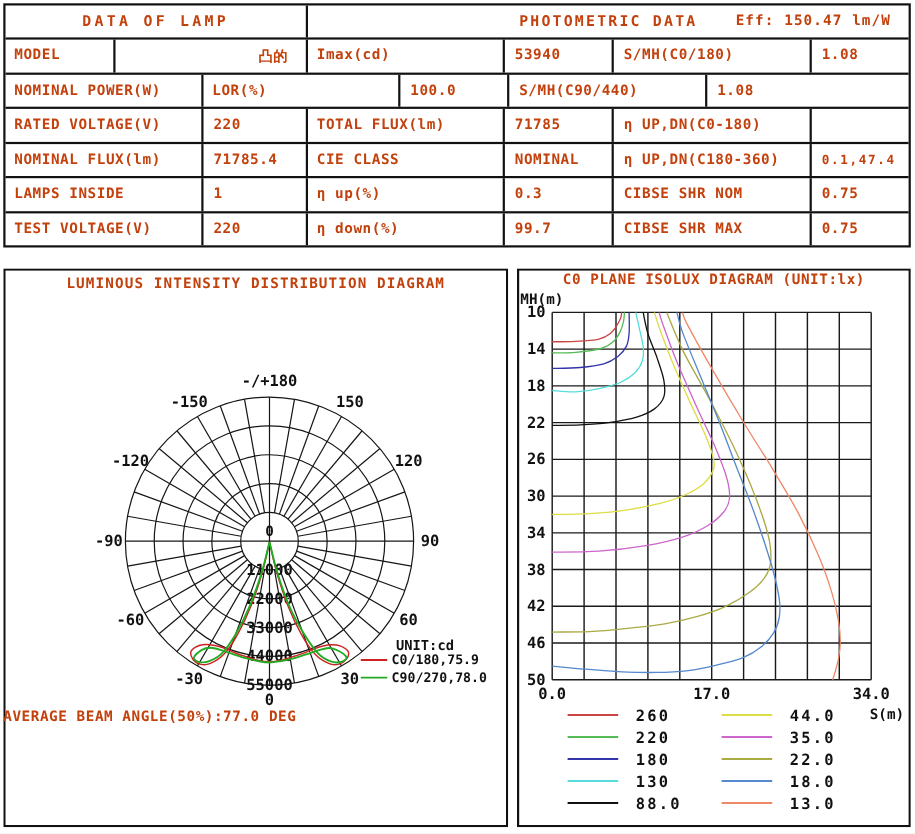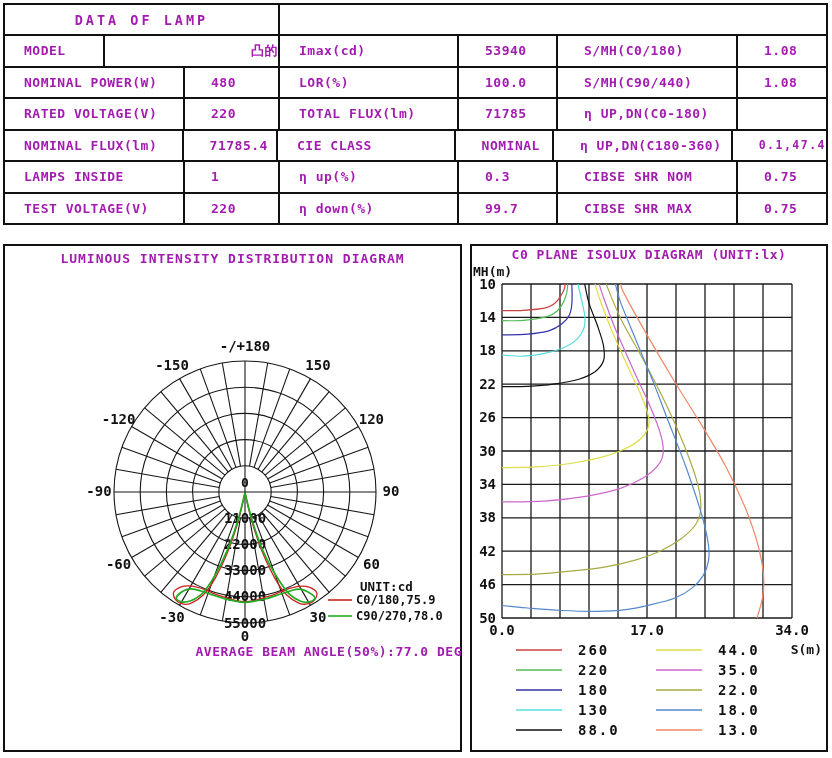--- a/index.html
+++ b/index.html
@@ -1,64 +1,67 @@
 <!DOCTYPE html>
 <html><head>
 <meta charset="utf-8">
 <style>
   html,body{margin:0;padding:0;background:#e8e8e8;}
   .sheet{position:relative;width:832px;height:758px;background:#ffffff;overflow:hidden;
-         font-family:"DejaVu Sans Mono","Liberation Mono",monospace;color:#a21caf;}
+         font-family:"DejaVu Sans Mono","Liberation Mono",monospace;color:#c2410c;}
   
   .tbl{position:absolute;left:3px;top:3px;width:825px;height:222px;border:2px solid #111;
        display:flex;flex-direction:column;box-sizing:border-box;}
   .trow{display:flex;flex:1;border-top:2px solid #111;box-sizing:border-box;}
   .trow.th{flex:0 0 29px;border-top:none;}
   .cell{display:flex;align-items:center;border-right:2px solid #111;box-sizing:border-box;
         font-size:13px;font-weight:bold;white-space:nowrap;letter-spacing:0.5px;}
   .cell.last{border-right:none;flex:1;}
-  .lab{padding-left:19px;}
-  .val{padding-left:26px;}
+  .lab{padding-left:8px;}
+  .val{padding-left:9px;}
   .hl{width:275px;justify-content:center;letter-spacing:3px;font-size:13.5px;}
   .hr{flex:1;border-right:none;justify-content:center;position:relative;letter-spacing:2px;font-size:13.5px;}
   .hr .eff{position:absolute;right:16px;letter-spacing:1px;font-size:13px;}
-  .c-l1{width:100px}.c-l2{width:175px;justify-content:flex-end;padding-right:0;
+  .c-l1{width:100px}.c-l2{width:175px;justify-content:flex-end;padding-right:16px;
         font-family:"DejaVu Sans","Liberation Sans",sans-serif;font-weight:bold;}
   .c-a{width:180px}.c-b{width:95px}.c-c{width:179px}.c-d{width:99px}.c-e{width:180px}
   .small-val{font-size:11.5px;letter-spacing:1.5px;}
   
   .panel{position:absolute;}
   .panel svg{position:absolute;left:0;top:0;}
   svg text{font-family:"DejaVu Sans Mono","Liberation Mono",monospace;font-weight:bold;fill:#111;}
   .chart-title{position:absolute;text-align:center;font-size:13px;font-weight:bold;letter-spacing:1px;}
   #polar-title{left:3px;top:251px;width:459px;}
   #isolux-title{left:470px;top:247px;width:358px;letter-spacing:0.5px;}
-  #polar-footer{left:3px;top:644px;width:459px;position:absolute;text-align:right;
+  #polar-footer{left:3px;top:644px;width:459px;position:absolute;text-align:left;
                 font-size:13px;font-weight:bold;letter-spacing:0.5px;}
 </style>
 </head>
 <body>
 
 <div class="sheet">
 
   <div class="tbl">
     <div class="trow th">
       <div class="cell hl">DATA OF LAMP</div>
+      <div class="cell hr">
+        <span>PHOTOMETRIC DATA</span>
+        <span class="eff">Eff: 150.47 lm/W</span>
+      </div>
     </div>
     <div class="trow">
       <div class="cell c-l1 lab">MODEL</div>
       <div class="cell c-l2">凸的</div>
       <div class="cell c-c lab">Imax(cd)</div>
       <div class="cell c-d val">53940</div>
       <div class="cell c-e val">S/MH(C0/180)</div>
       <div class="cell last val">1.08</div>
     </div>
     <div class="trow">
       <div class="cell c-a lab">NOMINAL POWER(W)</div>
-      <div class="cell c-b val">480</div>
       <div class="cell c-c lab">LOR(%)</div>
       <div class="cell c-d val">100.0</div>
       <div class="cell c-e val">S/MH(C90/440)</div>
       <div class="cell last val">1.08</div>
     </div>
     <div class="trow">
       <div class="cell c-a lab">RATED VOLTAGE(V)</div>
       <div class="cell c-b val">220</div>
       <div class="cell c-c lab">TOTAL FLUX(lm)</div>
       <div class="cell c-d val">71785</div>

